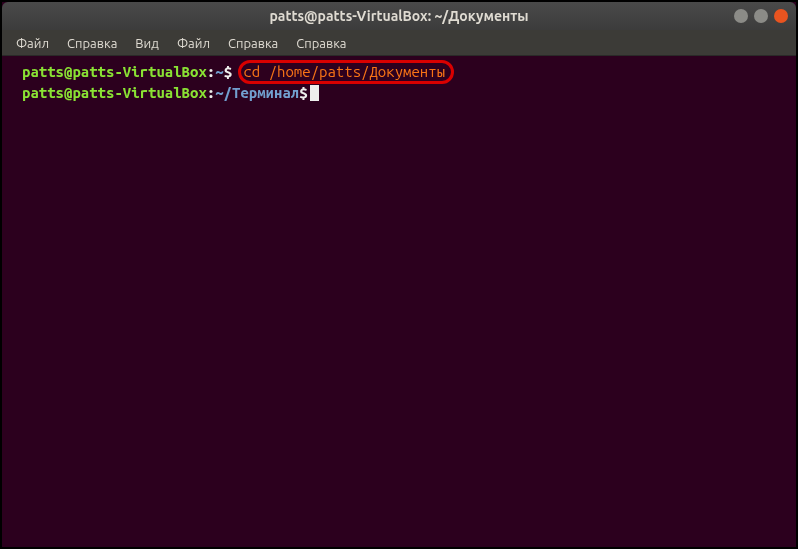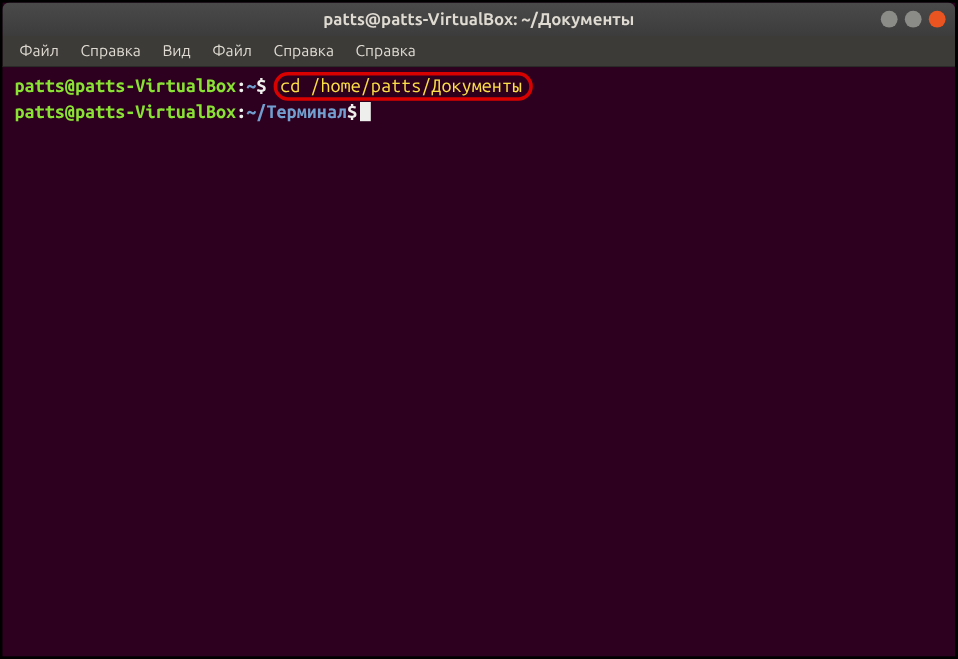--- a/index.html
+++ b/index.html
@@ -71,21 +71,21 @@
     .menu-item {
       color: #dfdbd2;
       font-family: Ubuntu, sans-serif;
       font-size: 13px;
       padding: 3px 8px;
       cursor: pointer;
     }
     .terminal-body {
       flex: 1;
       background: #2c001e;
-      padding: 4px 10px;
+      padding: 4px 20px;
       font-family: 'Ubuntu Mono', 'DejaVu Sans Mono', monospace;
       font-size: 15px;
       line-height: 1.2;
       color: #eeeeec;
       position: relative;
     }
     .prompt-line {
       display: flex;
       align-items: center;
       white-space: pre;
@@ -100,21 +100,21 @@
     }
     .prompt-path {
       color: #729fcf;
       font-weight: bold;
     }
     .prompt-dollar {
       color: #eeeeec;
       font-weight: bold;
     }
     .command-text {
-      color: #fde047;
+      color: #f97316;
     }
     .highlight-oval {
       border: 3px solid #d90000;
       border-radius: 14px;
       padding: 0px 6px 0px 2px;
       background: rgba(50, 0, 30, 0.2);
       display: inline-block;
       margin-left: -2px;
     }
     .cursor-block {

